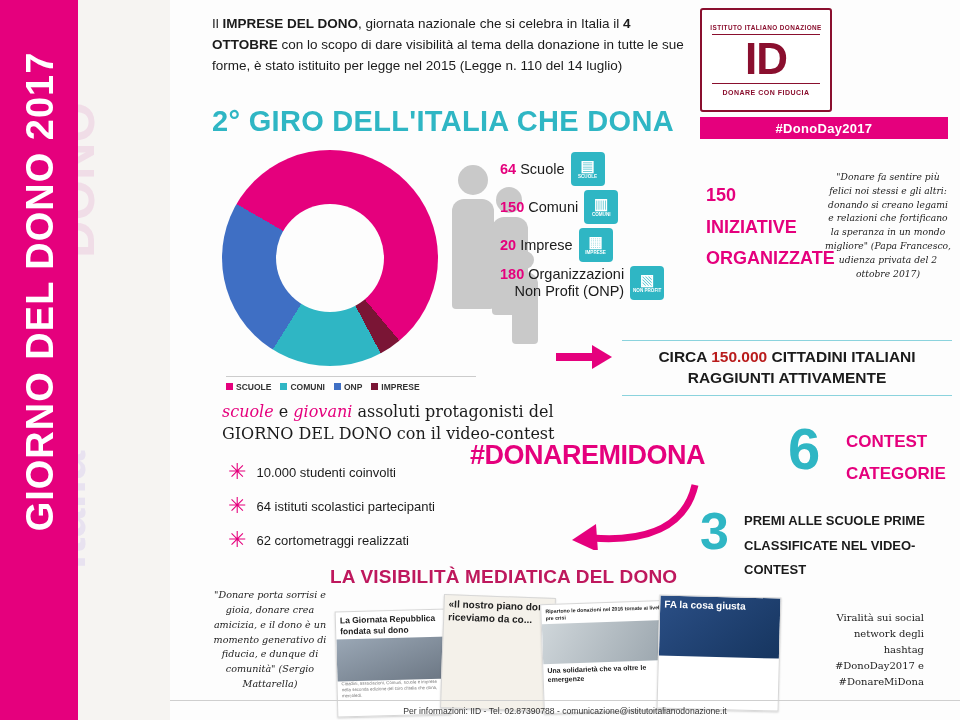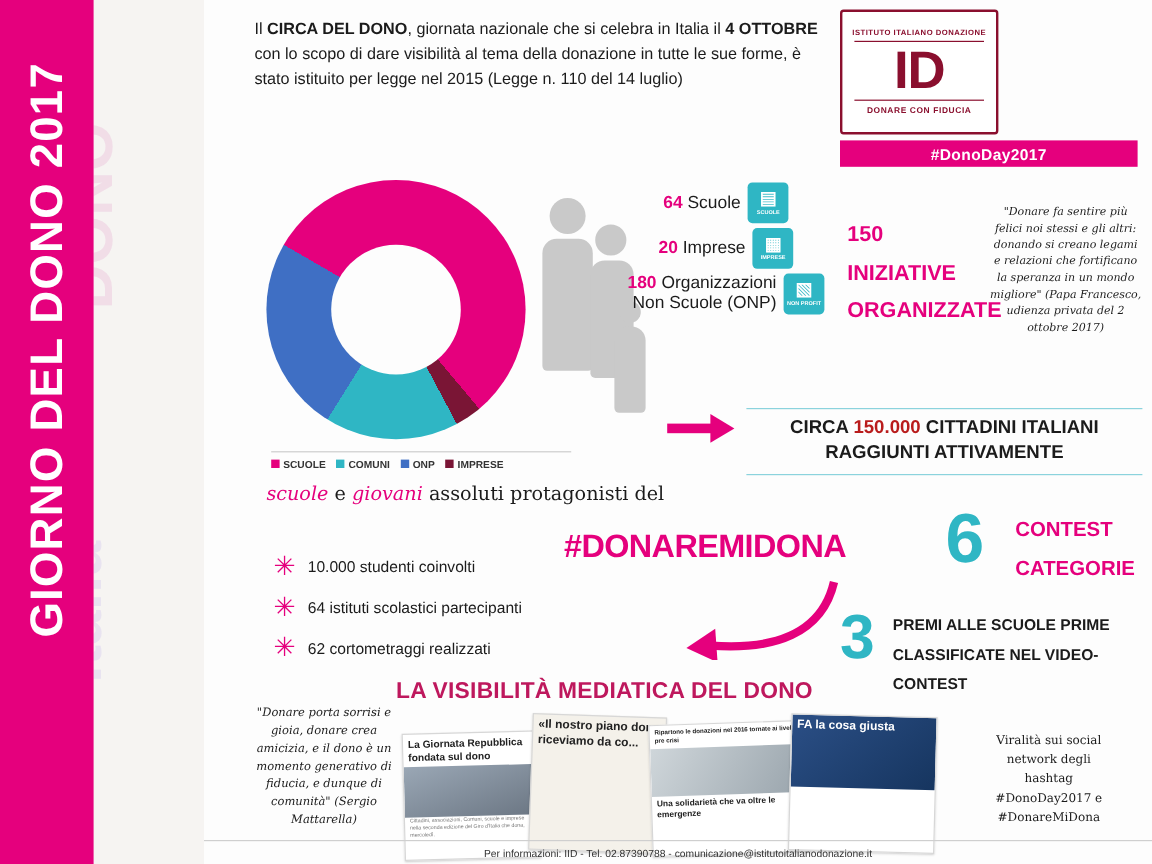--- a/index.html
+++ b/index.html
@@ -98,21 +98,21 @@
   .d1{background:#e5007d;} .d2{background:#2fb6c4;} .d3{background:#3f6fc4;} .d4{background:#7a1535;}
 
   
   .people{position:absolute;left:452px;top:155px;width:110px;height:200px;}
   .fig{position:absolute;background:#c9c9c9;}
   .fig.head{border-radius:50%;}
   .fig.body{border-radius:12px 12px 4px 4px;}
 
   
   .stats{position:absolute;left:500px;top:150px;width:210px;}
-  .stat{display:flex;align-items:center;justify-content:center;height:38px;gap:6px;}
+  .stat{display:flex;align-items:center;justify-content:flex-start;height:38px;gap:6px;}
   .stat .txt{font-size:14.5px;color:#1b1b1b;text-align:right;line-height:1.15;}
   .stat .txt b{color:#e5007d;font-weight:bold;}
   .badge{
     width:34px;height:34px;border-radius:4px;background:#2fb6c4;color:#fff;
     display:flex;flex-direction:column;align-items:center;justify-content:center;
     font-size:4.6px;font-weight:bold;text-align:center;line-height:1.1;flex:none;
   }
   .badge .gl{font-size:15px;line-height:1;margin-bottom:1px;}
   .stat.two .txt{line-height:1.15;}
 
@@ -192,21 +192,21 @@
   .c1 .photo{height:42px;background:linear-gradient(160deg,#9aa7b5,#6b7683);}
   .c2{left:106px;top:0;width:110px;height:112px;transform:rotate(2deg);background:#f4f1ea;}
   .c3{left:206px;top:6px;width:130px;height:108px;transform:rotate(-2deg);}
   .c3 .photo{height:40px;background:linear-gradient(120deg,#cfd6da,#98a3ab);}
   .c4{left:322px;top:0;width:120px;height:112px;transform:rotate(1.5deg);}
   .c4 .photo{height:60px;background:linear-gradient(140deg,#2b4f86,#16355f);}
   .c4 .fa{color:#fff;font-size:10px;font-weight:bold;padding:3px 4px;}
   .viral{
     position:absolute;left:824px;top:610px;width:100px;
     font-family:"DejaVu Serif",serif;font-size:10px;line-height:1.6;
-    color:#1b1b1b;text-align:center;
+    color:#1b1b1b;text-align:right;
   }
 
   
   .footer{
     position:absolute;left:170px;top:700px;width:790px;height:20px;
     border-top:1px solid #cfcfcf;
     font-size:8.6px;color:#333;display:flex;align-items:center;justify-content:center;
   }
 </style>
 </head>
@@ -217,25 +217,26 @@
   <div class="left-faded">
     <div class="ghost g1">DONO</div>
     <div class="ghost g2">Italia</div>
 
   </div>
   <div class="left-band">
     <div class="left-title">GIORNO DEL DONO 2017</div>
   </div>
 
   <div class="intro">
-    Il <b>CIRCA DEL DONO</b>, giornata nazionale che si celebra in Italia
+    Il <b>IMPRESE DEL DONO</b>, giornata nazionale che si celebra in Italia
     il <b>4 OTTOBRE</b> con lo scopo di dare visibilità al tema della donazione
     in tutte le sue forme, è stato istituito per legge nel 2015 (Legge n. 110 del 14 luglio)
   </div>
 
+  <div class="bigtitle">2° GIRO DELL'ITALIA CHE DONA</div>
 
   <div class="logoblock">
     <div class="logorow">
       <div class="iidlogo">
         <div class="tiny">ISTITUTO ITALIANO DONAZIONE</div>
         <div class="rule"></div>
         <div class="id">ID</div>
         <div class="rule"></div>
         <div class="sub">DONARE CON FIDUCIA</div>
       </div>
@@ -264,30 +265,37 @@
 
   <div class="stats">
     <div class="stat">
       <div class="txt"><b>64</b> <span>Scuole</span></div>
       <div class="badge">
           <span class="gl">▤</span>
           <span>SCUOLE</span>
         </div>
     </div>
     <div class="stat">
+      <div class="txt"><b>150</b> <span>Comuni</span></div>
+      <div class="badge">
+          <span class="gl">▥</span>
+          <span>COMUNI</span>
+        </div>
+    </div>
+    <div class="stat">
       <div class="txt"><b>20</b> <span>Imprese</span></div>
       <div class="badge">
           <span class="gl">▦</span>
           <span>IMPRESE</span>
         </div>
     </div>
     <div class="stat two">
       <div class="txt">
         <span><b>180</b> <span>Organizzazioni</span></span><br>
-        <span>Non Scuole (ONP)</span>
+        <span>Non Profit (ONP)</span>
       </div>
       <div class="badge">
           <span class="gl">▧</span>
           <span>NON PROFIT</span>
         </div>
     </div>
   </div>
 
   <div class="iniz">
     <div><span class="num">150</span> <span>INIZIATIVE</span></div>
@@ -300,20 +308,21 @@
     <div class="shaft"></div>
       <div class="head"></div>
   </div>
   <div class="cittadini">
     <span>CIRCA </span><b>150.000</b><span> CITTADINI ITALIANI</span><br>
     <span>RAGGIUNTI ATTIVAMENTE</span>
   </div>
 
   <div class="scuole-line">
     <span class="pink">scuole</span><span> e </span><span class="pink">giovani</span><span> assoluti protagonisti del</span><br>
+    <span>GIORNO DEL DONO con il video-contest</span>
   </div>
 
   <div class="bullets">
     <div class="bullet">
         <span class="star">✳</span>
         <span>10.000 studenti coinvolti</span>
       </div>
     <div class="bullet">
         <span class="star">✳</span>
         <span>64 istituti scolastici partecipanti</span>

